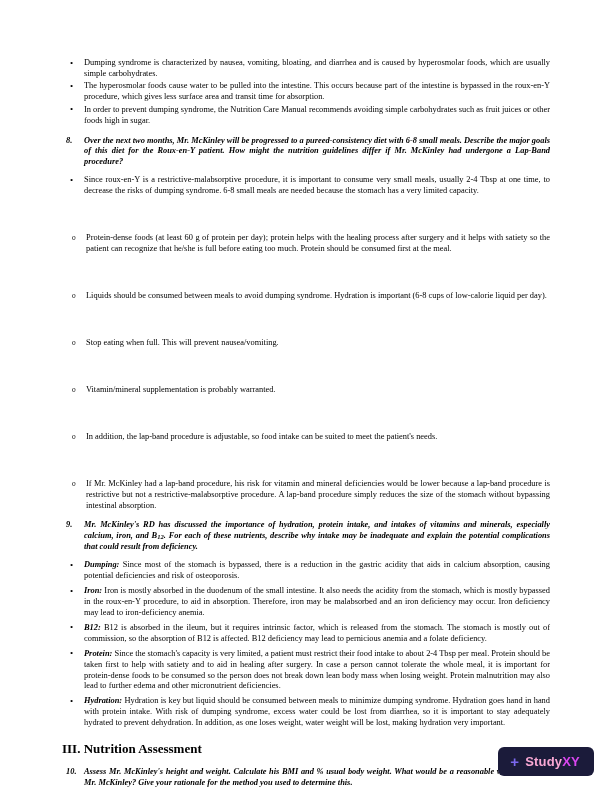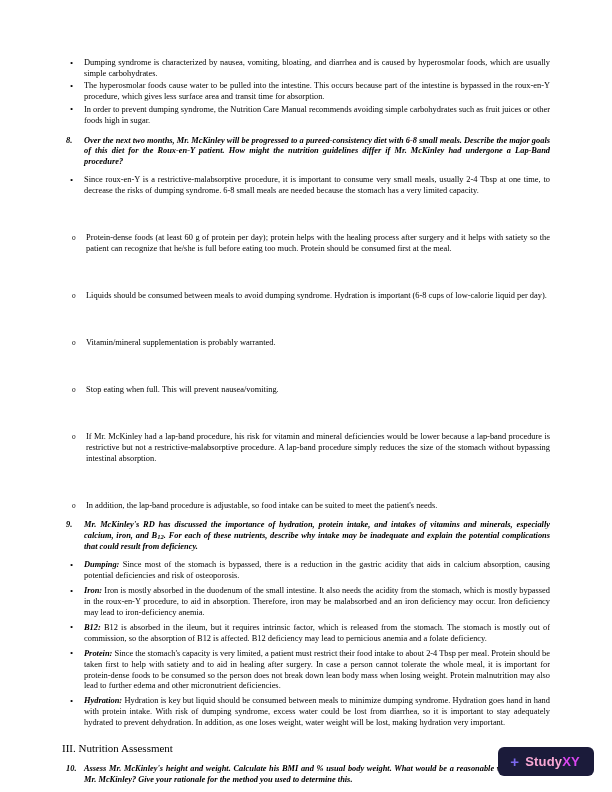--- a/index.html
+++ b/index.html
@@ -82,22 +82,22 @@
   }
   .q-text {
     flex: 1;
     font-weight: bold;
     font-style: italic;
     font-size: 8.4px;
     line-height: 1.30;
     text-align: justify;
   }
   .section-head {
-    font-weight: normal;
-    font-size: 11px;
+    font-weight: bold;
+    font-size: 13px;
     margin-top: 12px;
     margin-bottom: 4px;
   }
   .bi { font-weight: bold; font-style: italic; }
   .sub { font-size: 6.6px; vertical-align: -0.18em; }
 
   ul.bullets.tight > li { margin-bottom: 4px; }
 
   
   .badge {
@@ -142,24 +142,24 @@
       <div class="q-text">Over the next two months, Mr. McKinley will be progressed to a pureed-consistency diet with 6-8 small meals. Describe the major goals of this diet for the Roux-en-Y patient. How might the nutrition guidelines differ if Mr. McKinley had undergone a Lap-Band procedure?</div>
     </div>
 
     <ul class="bullets">
       <li><span>Since roux-en-Y is a restrictive-malabsorptive procedure, it is important to consume very small meals, usually 2-4 Tbsp at one time, to decrease the risks of dumping syndrome. 6-8 small meals are needed because the stomach has a very limited capacity.</span></li>
     </ul>
 
     <ul class="circles">
       <li><span>Protein-dense foods (at least 60 g of protein per day); protein helps with the healing process after surgery and it helps with satiety so the patient can recognize that he/she is full before eating too much. Protein should be consumed first at the meal.</span></li>
       <li><span>Liquids should be consumed between meals to avoid dumping syndrome. Hydration is important (6-8 cups of low-calorie liquid per day).</span></li>
+      <li><span>Stop eating when full. This will prevent nausea/vomiting.</span></li>
       <li><span>Vitamin/mineral supplementation is probably warranted.</span></li>
-      <li><span>Stop eating when full. This will prevent nausea/vomiting.</span></li>
+      <li><span>In addition, the lap-band procedure is adjustable, so food intake can be suited to meet the patient's needs.</span></li>
       <li><span>If Mr. McKinley had a lap-band procedure, his risk for vitamin and mineral deficiencies would be lower because a lap-band procedure is restrictive but not a restrictive-malabsorptive procedure. A lap-band procedure simply reduces the size of the stomach without bypassing intestinal absorption.</span></li>
-      <li><span>In addition, the lap-band procedure is adjustable, so food intake can be suited to meet the patient's needs.</span></li>
     </ul>
 
     <div class="q-block">
       <div class="q-num">9.</div>
       <div class="q-text"><span>Mr. McKinley's RD has discussed the importance of hydration, protein intake, and intakes of vitamins and minerals, especially calcium, iron, and B</span><span class="sub">12</span><span>. For each of these nutrients, describe why intake may be inadequate and explain the potential complications that could result from deficiency.</span></div>
     </div>
 
     <ul class="bullets tight">
       <li><span class="bi">Dumping:</span><span> Since most of the stomach is bypassed, there is a reduction in the gastric acidity that aids in calcium absorption, causing potential deficiencies and risk of osteoporosis.</span></li>
       <li><span class="bi">Iron:</span><span> Iron is mostly absorbed in the duodenum of the small intestine. It also needs the acidity from the stomach, which is mostly bypassed in the roux-en-Y procedure, to aid in absorption. Therefore, iron may be malabsorbed and an iron deficiency may occur. Iron deficiency may lead to iron-deficiency anemia.</span></li>

